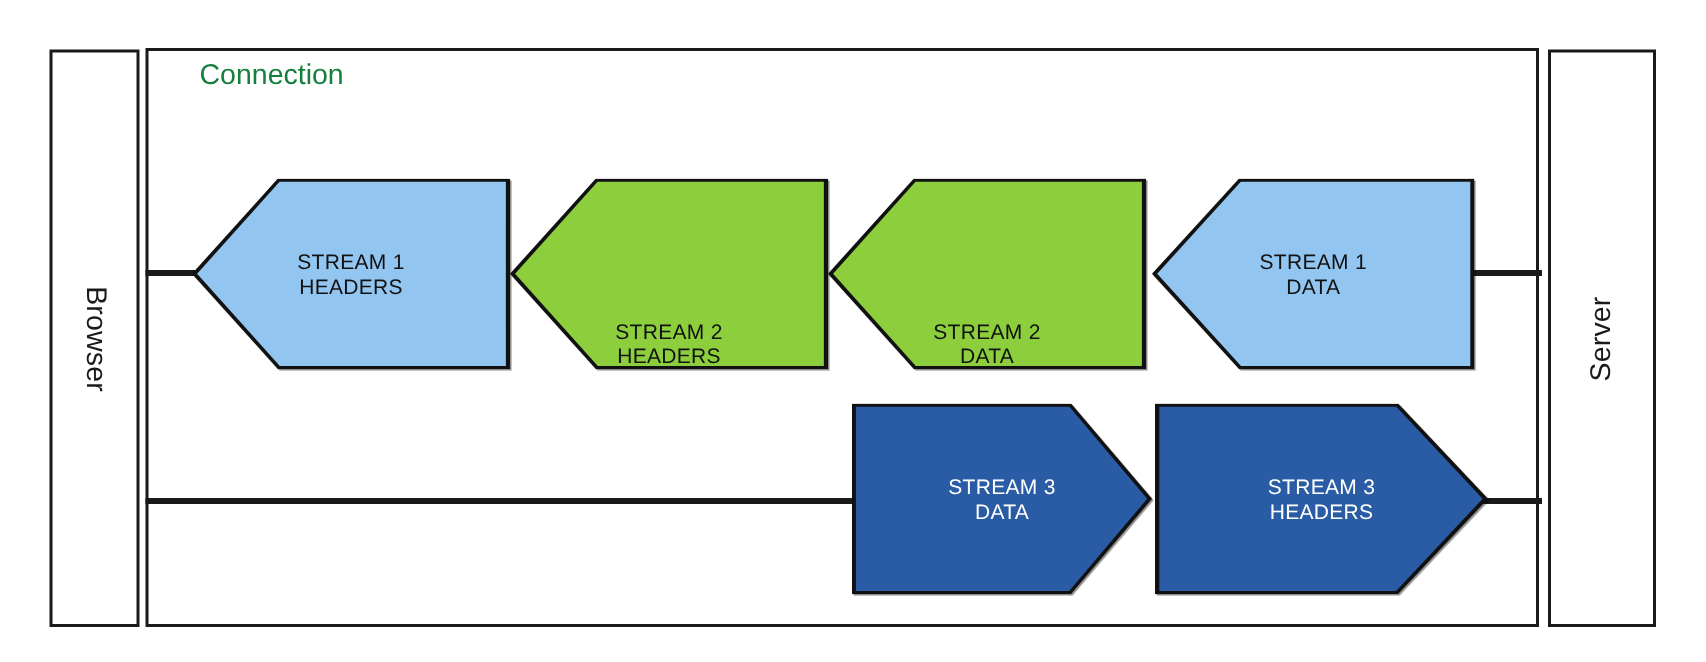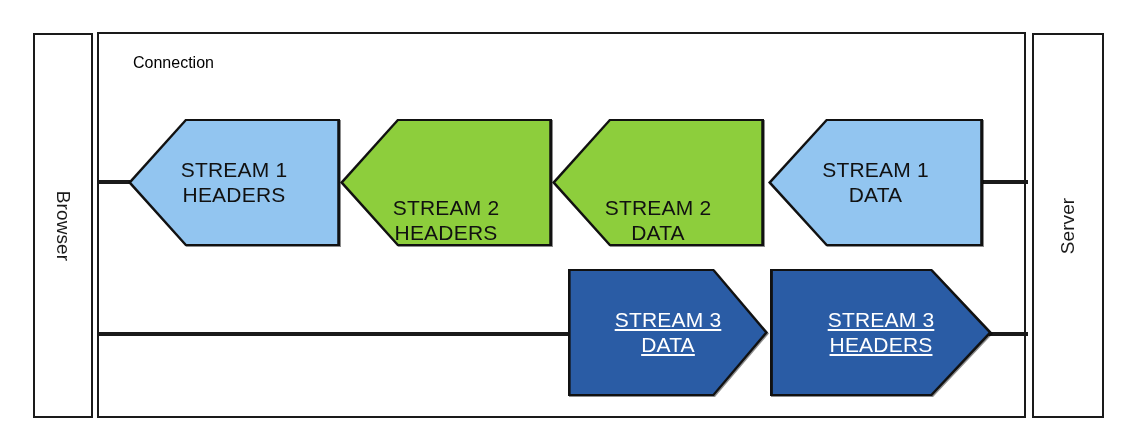--- a/index.html
+++ b/index.html
@@ -48,23 +48,23 @@
     top: 32px;
     width: 929px;
     height: 386px;
     box-sizing: border-box;
     border: 2px solid #1a1a1a;
     background: #ffffff;
   }
   #connection-label {
     position: absolute;
     left: 34px;
-    top: 20px;
-    font-size: 16px;
-    color: #000000;
+    top: 6px;
+    font-size: 19px;
+    color: #15803d;
     white-space: nowrap;
   }
 
   
   .connector {
     position: absolute;
     height: 4px;
     background: #1a1a1a;
   }
   #connector-top-left    { left: 97px;  top: 180px; width: 33px;  }
@@ -72,21 +72,21 @@
   #connector-bottom-left { left: 97px;  top: 332px; width: 473px; }
   #connector-bottom-right{ left: 988px; top: 332px; width: 40px;  }
 
   
   .stream-arrow {
     position: absolute;
     display: flex;
     align-items: center;
     justify-content: center;
     text-align: center;
-    font-size: 21px;
+    font-size: 14px;
     line-height: 1.18;
     letter-spacing: 0.2px;
     filter: drop-shadow(1.5px 1.5px 0.5px rgba(0,0,0,0.45));
   }
   .stream-arrow .arrow-body {
     position: absolute;
     inset: 0;
     background: currentColor;
   }
   .stream-arrow .arrow-outline {
@@ -117,21 +117,21 @@
     clip-path: polygon(
       1.3% 1.6%, 72.4% 1.6%, 98.4% 50%, 72.4% 98.4%, 1.3% 98.4%);
   }
 
   .light-blue { color: #92c5f0; }
   .green      { color: #8dce3c; align-items: flex-end; }
   .dark-blue  { color: #2a5ca5; }
 
   .txt-dark  { }
   .txt-dark  .arrow-label { color: #111111; }
-  .txt-light .arrow-label { color: #ffffff; text-decoration: underline; }
+  .txt-light .arrow-label { color: #ffffff; }
 
   
   #arrow-s1-headers { left: 128px; top: 119px; width: 212px; height: 127px; }
   #arrow-s2-headers { left: 340px; top: 119px; width: 212px; height: 127px; }
   #arrow-s2-data    { left: 552px; top: 119px; width: 212px; height: 127px; }
   #arrow-s1-data    { left: 768px; top: 119px; width: 215px; height: 127px; }
 
   
   #arrow-s3-data    { left: 568px; top: 269px; width: 200px; height: 127px; }
   #arrow-s3-headers { left: 770px; top: 269px; width: 222px; height: 127px; }

